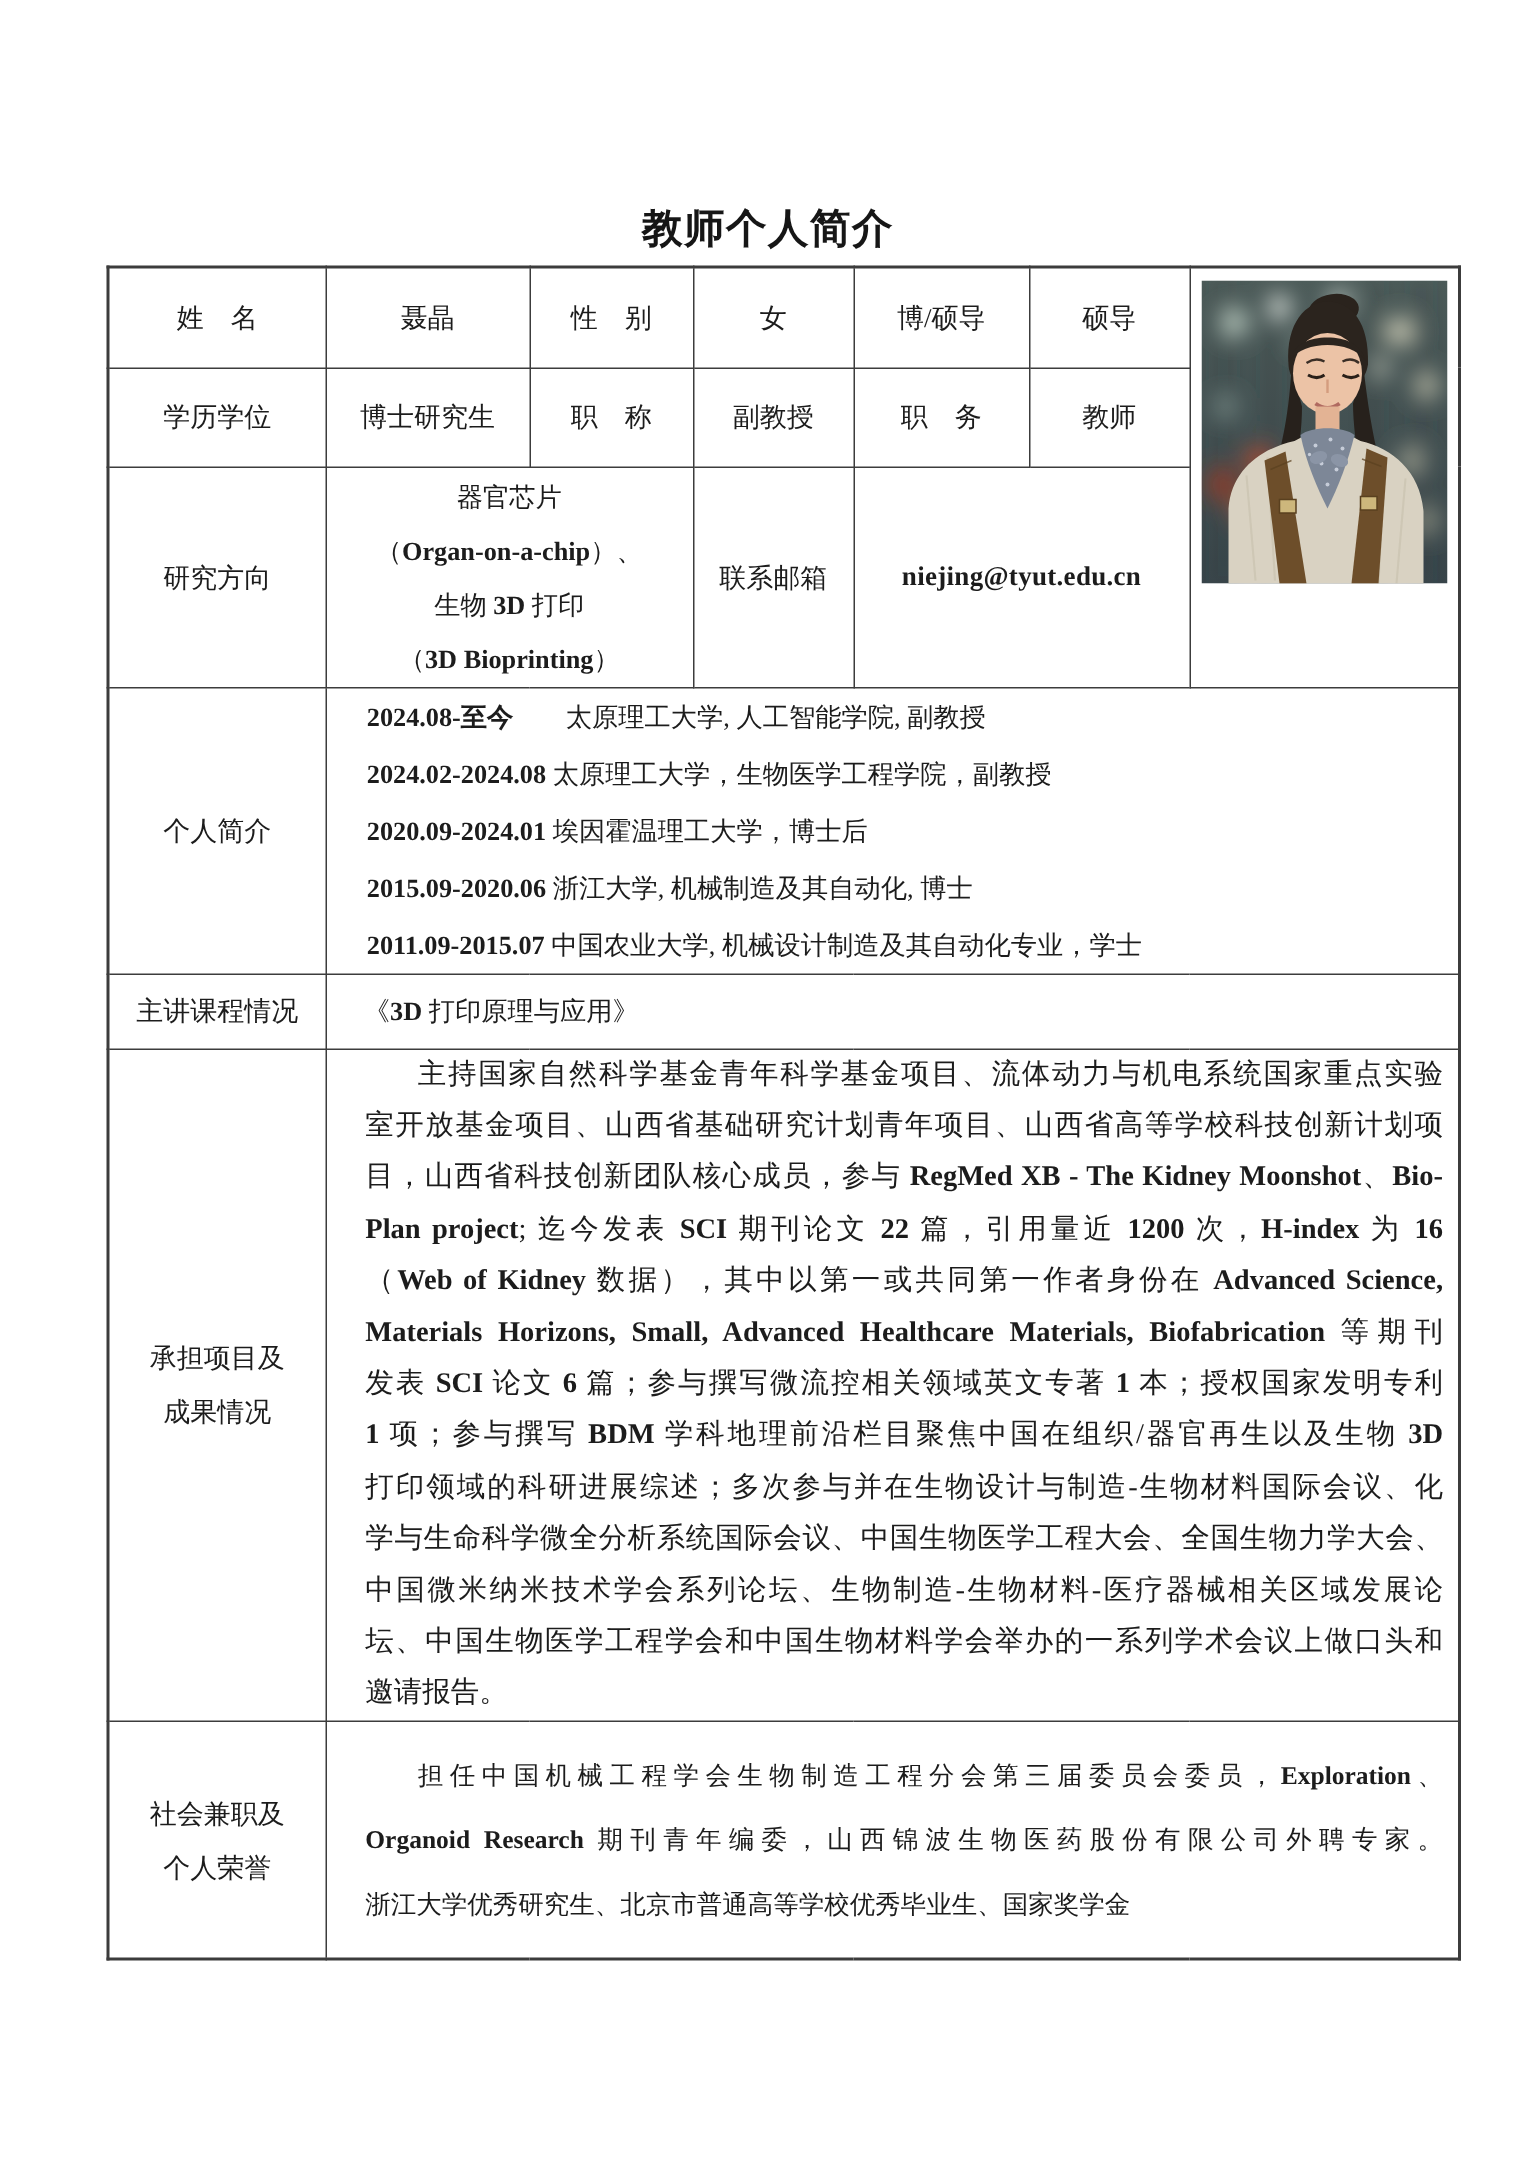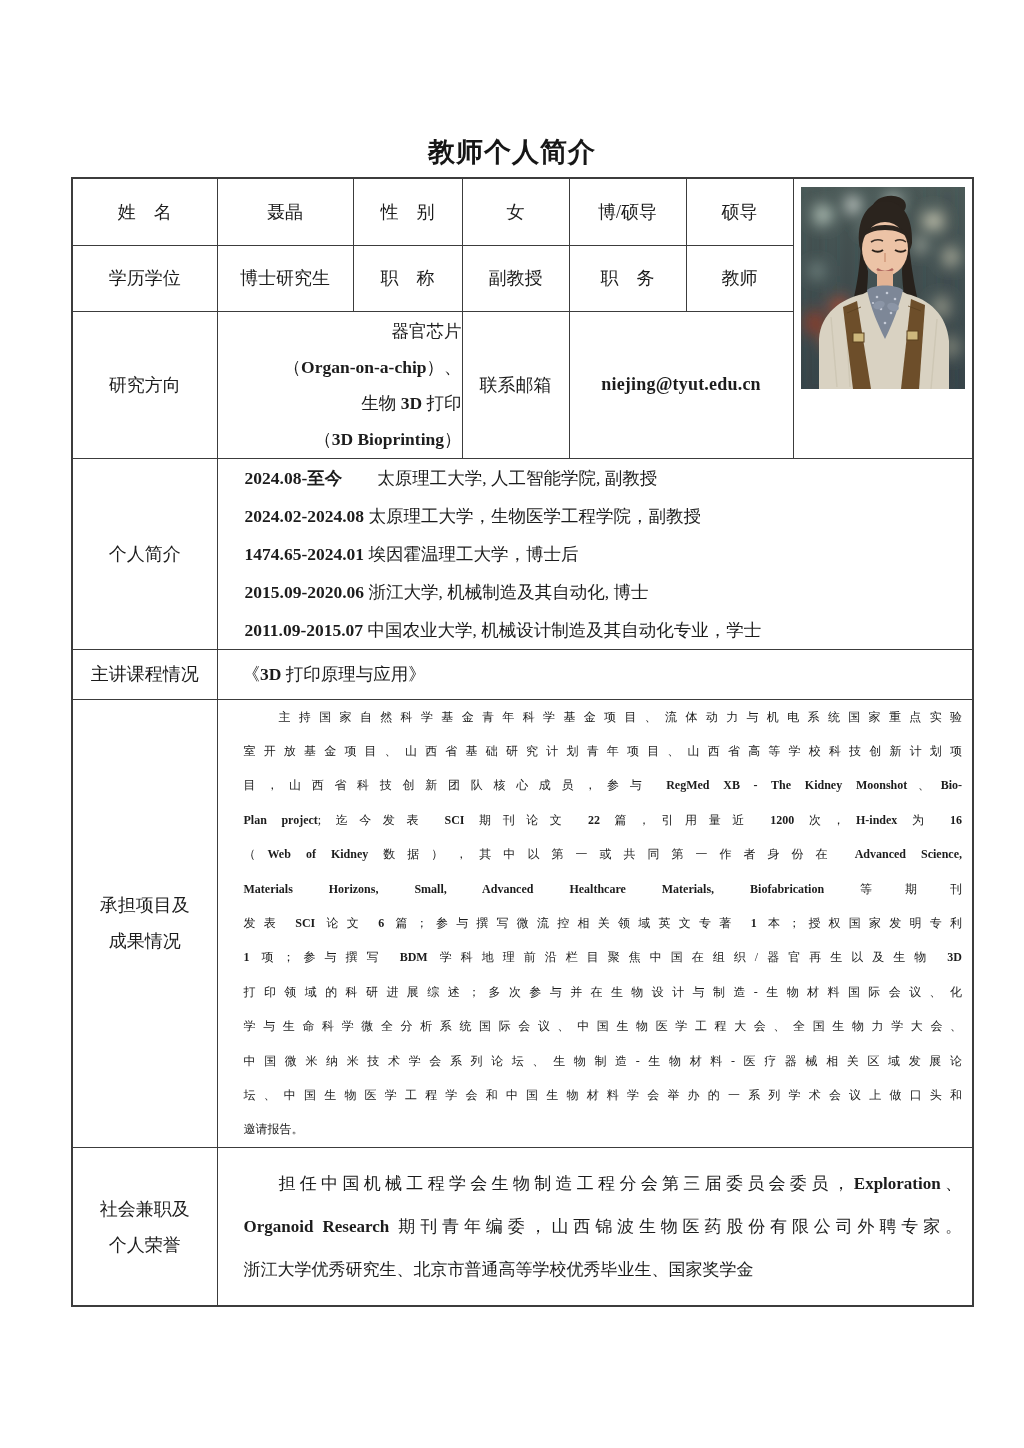--- a/index.html
+++ b/index.html
@@ -9,35 +9,35 @@
          font-family:Liberation Serif, serif;font-size:27px;font-weight:700;
          letter-spacing:1px;color:#161616;}
   table.profile{position:absolute;left:71px;top:177px;width:901px;height:1128px;
         border-collapse:collapse;table-layout:fixed;border:2px solid #3c3c3c;}
   td{border:1.5px solid #3c3c3c;padding:0;vertical-align:middle;text-align:center;
      font-size:18px;box-sizing:border-box;overflow:hidden;}
   .b{font-weight:700;}
   .lbl{font-size:18px;text-align:center;}
   .lbl2 div{line-height:36px;}
   
-  .research-cell .tline{line-height:36px;text-align:right;font-size:17.5px;}
+  .research-cell .tline{line-height:36px;text-align:center;font-size:17.5px;}
   .email-value{font-weight:700;font-size:18px;letter-spacing:0.2px;}
   
   .photo-cell{vertical-align:top;}
   .photo-cell svg{display:block;margin:8px auto 0 auto;}
   
   .left-cell{text-align:left;padding-left:16px;}
   .bio-lines{padding-left:11px;padding-right:8px;}
   .bio-lines .tline{line-height:38px;text-align:left;font-size:17.5px;white-space:pre;}
   
   .course-lines{padding-left:9px;}
   .course-lines .tline{text-align:left;font-size:17.5px;line-height:24px;}
   
   .jpar{padding:0 10px;}
-  .jpar .tline{line-height:34.4px;font-size:12px;text-align:justify;text-align-last:justify;}
+  .jpar .tline{line-height:34.4px;font-size:19px;text-align:justify;text-align-last:justify;}
   .jpar .tline:first-child{text-indent:35px;}
   .jpar .tline:last-child{text-align-last:left;}
   
   .social{padding:14px 10px 0 10px;}
   .social .p1 .tline{line-height:43px;font-size:17px;text-align:justify;text-align-last:justify;}
   .social .p1 .tline:first-child{text-indent:35px;}
   .social .p2 .tline{line-height:43px;font-size:17px;}
 </style>
 </head>
 <body>
@@ -163,21 +163,21 @@
       <td class="lbl">联系邮箱</td>
       <td class="email-value" colspan="2">niejing@tyut.edu.cn</td>
     </tr>
 
     <tr style="height:191px">
       <td class="lbl">个人简介</td>
       <td class="left-cell" colspan="6">
         <div class="bio-lines">
               <div class="tline"><span class="b">2024.08-至今</span><span>　　太原理工大学, 人工智能学院, 副教授</span></div>
               <div class="tline"><span class="b">2024.02-2024.08</span><span> 太原理工大学，生物医学工程学院，副教授</span></div>
-              <div class="tline"><span class="b">1474.65-2024.01</span><span> 埃因霍温理工大学，博士后</span></div>
+              <div class="tline"><span class="b">2020.09-2024.01</span><span> 埃因霍温理工大学，博士后</span></div>
               <div class="tline"><span class="b">2015.09-2020.06</span><span> 浙江大学, 机械制造及其自动化, 博士</span></div>
               <div class="tline"><span class="b">2011.09-2015.07</span><span> 中国农业大学, 机械设计制造及其自动化专业，学士</span></div>
             </div>
       </td>
     </tr>
 
     <tr style="height:50px">
       <td class="lbl">主讲课程情况</td>
       <td class="left-cell" colspan="6">
         <div class="course-lines">

